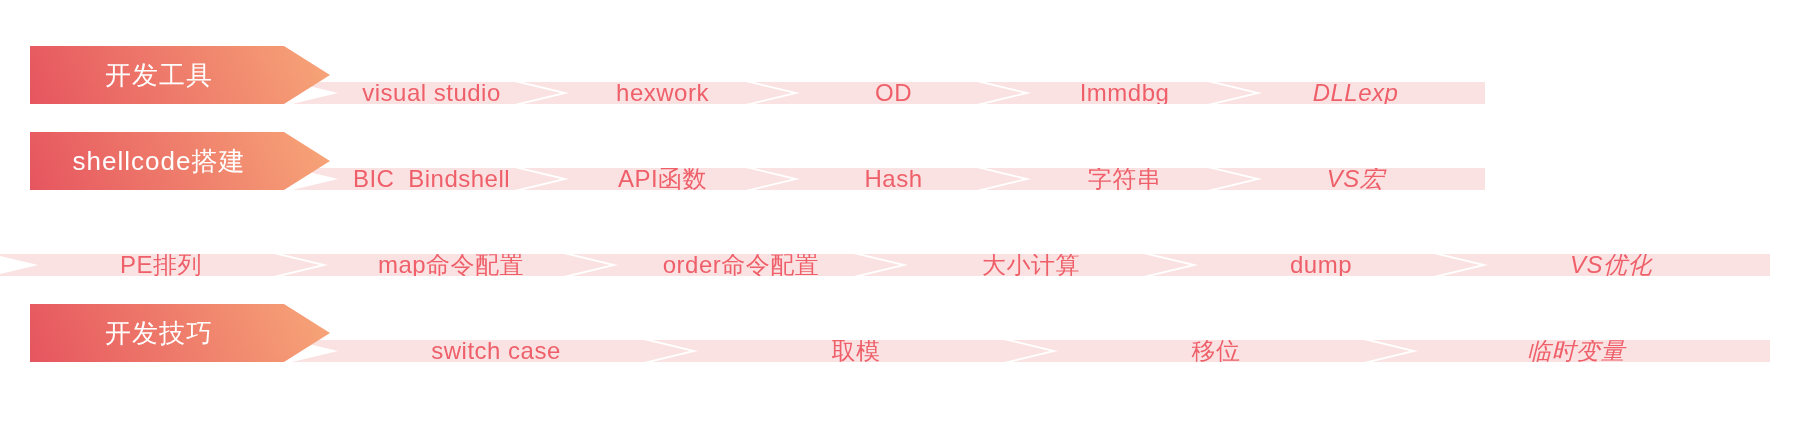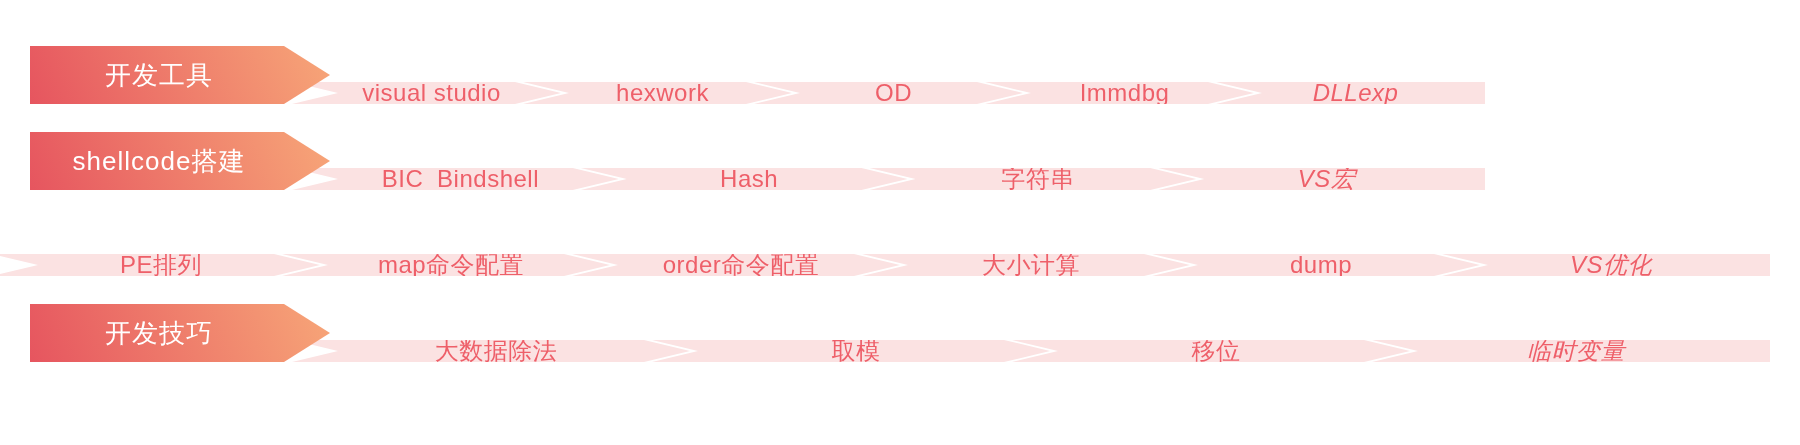--- a/index.html
+++ b/index.html
@@ -69,32 +69,33 @@
       <div class="flow-head">开发工具</div>
       <div class="flow-seg">visual studio</div>
       <div class="flow-seg">hexwork</div>
       <div class="flow-seg">OD</div>
       <div class="flow-seg">Immdbg</div>
       <div class="flow-seg last">DLLexp</div>
     </div>
     <div class="flow-row row-narrow">
       <div class="flow-head">shellcode搭建</div>
       <div class="flow-seg">BIC_Bindshell</div>
+      <div class="flow-seg">API函数</div>
       <div class="flow-seg">Hash</div>
       <div class="flow-seg">字符串</div>
       <div class="flow-seg last">VS宏</div>
     </div>
     <div class="flow-row row-wide">
       <div class="flow-seg">PE排列</div>
       <div class="flow-seg">map命令配置</div>
       <div class="flow-seg">order命令配置</div>
       <div class="flow-seg">大小计算</div>
       <div class="flow-seg">dump</div>
       <div class="flow-seg last">VS优化</div>
     </div>
     <div class="flow-row row-wide">
       <div class="flow-head">开发技巧</div>
-      <div class="flow-seg">大数据除法</div>
+      <div class="flow-seg">switch case</div>
       <div class="flow-seg">取模</div>
       <div class="flow-seg">移位</div>
       <div class="flow-seg last">临时变量</div>
     </div>
   </div>
 
 </body></html>

